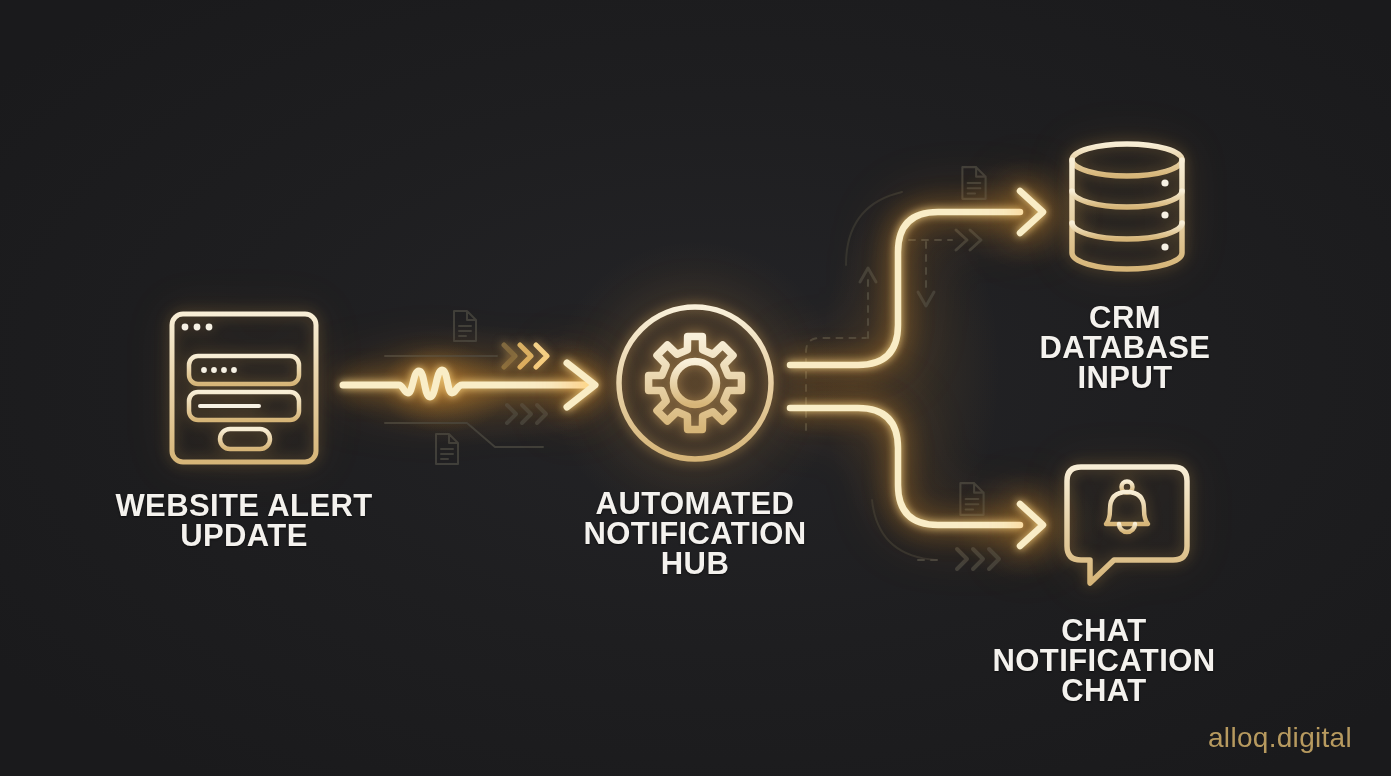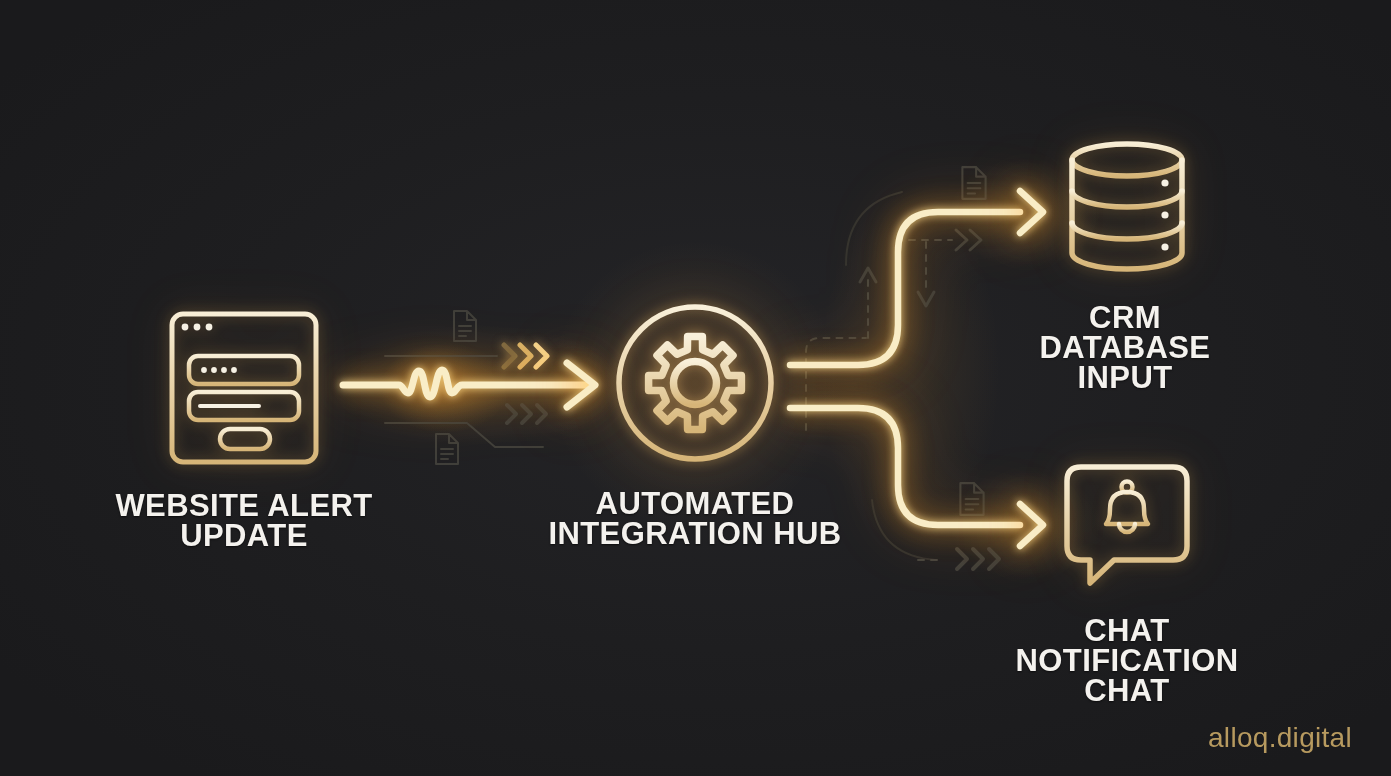--- a/index.html
+++ b/index.html
@@ -139,21 +139,21 @@
       </linearGradient>
     </defs>
     <g class="icon-stroke" stroke="url(#g2)" style="filter:drop-shadow(0 0 6px rgba(255,200,110,.45)) drop-shadow(0 0 22px rgba(255,160,50,.28));">
       <circle cx="82" cy="82" r="76" stroke-width="5.5"></circle>
       <path id="gear-path" stroke-width="7.5" d="M74.4,48.9L74.6,35.6L89.4,35.6L89.6,48.9L100.0,53.2L100.0,53.2L109.6,44.0L120.0,54.4L110.8,64.0L115.1,74.4L115.1,74.4L128.4,74.6L128.4,89.4L115.1,89.6L110.8,100.0L110.8,100.0L120.0,109.6L109.6,120.0L100.0,110.8L89.6,115.1L89.6,115.1L89.4,128.4L74.6,128.4L74.4,115.1L64.0,110.8L64.0,110.8L54.4,120.0L44.0,109.6L53.2,100.0L48.9,89.6L48.9,89.6L35.6,89.4L35.6,74.6L48.9,74.4L53.2,64.0L53.2,64.0L44.0,54.4L54.4,44.0L64.0,53.2L74.4,48.9Z"></path>
       <circle cx="82" cy="82" r="21.5" stroke-width="7.5"></circle>
     </g>
   </svg>
   <div class="node-label" style="left:545px;top:489px;width:300px;">
     <span>AUTOMATED</span><br>
-    <span>INTEGRATION HUB</span>
+    <span>NOTIFICATION HUB</span>
   </div>
 
   <svg class="abs" style="left:780px;top:150px;" width="290" height="250" viewBox="0 0 290 250">
     <path class="flow" stroke-width="6.5" d="M10,215 H78 Q118,215 118,175 V102 Q118,62 158,62 H240"></path>
     <path class="flow" stroke-width="6.5" d="M240,41 L263,62 L240,83"></path>
   </svg>
 
   <svg class="abs" style="left:780px;top:390px;" width="290" height="180" viewBox="0 0 290 180">
     <path class="flow" stroke-width="6.5" d="M10,18 H78 Q118,18 118,58 V95 Q118,135 158,135 H240"></path>
     <path class="flow" stroke-width="6.5" d="M240,114 L263,135 L240,156"></path>
@@ -190,20 +190,20 @@
           <stop offset="1" stop-color="#d6b578"></stop>
       </linearGradient>
     </defs>
     <g class="icon-stroke" stroke="url(#g4)" stroke-width="5.5">
       <path d="M18,4 H110 Q124,4 124,18 V83 Q124,97 110,97 H51 L27,120 V97 H18 Q4,97 4,83 V18 Q4,4 18,4 Z"></path>
       <circle cx="64" cy="24" r="5.5" stroke-width="4.5"></circle>
       <path d="M85,61 H43 Q47,57 47,46 Q47,29 64,29 Q81,29 81,46 Q81,57 85,61 Z" stroke-width="4.5"></path>
       <path d="M56,61 a8,8 0 0 0 16,0" stroke-width="4.5"></path>
     </g>
   </svg>
-  <div class="node-label" style="left:977px;top:616px;width:300px;">
+  <div class="node-label" style="left:954px;top:616px;width:300px;">
     <span>CHAT NOTIFICATION</span><br>
     <span>CHAT</span>
   </div>
 
   <div class="watermark" style="right:39px;top:722px;">alloq.digital</div>
 
 </div>
 
 </body></html>

